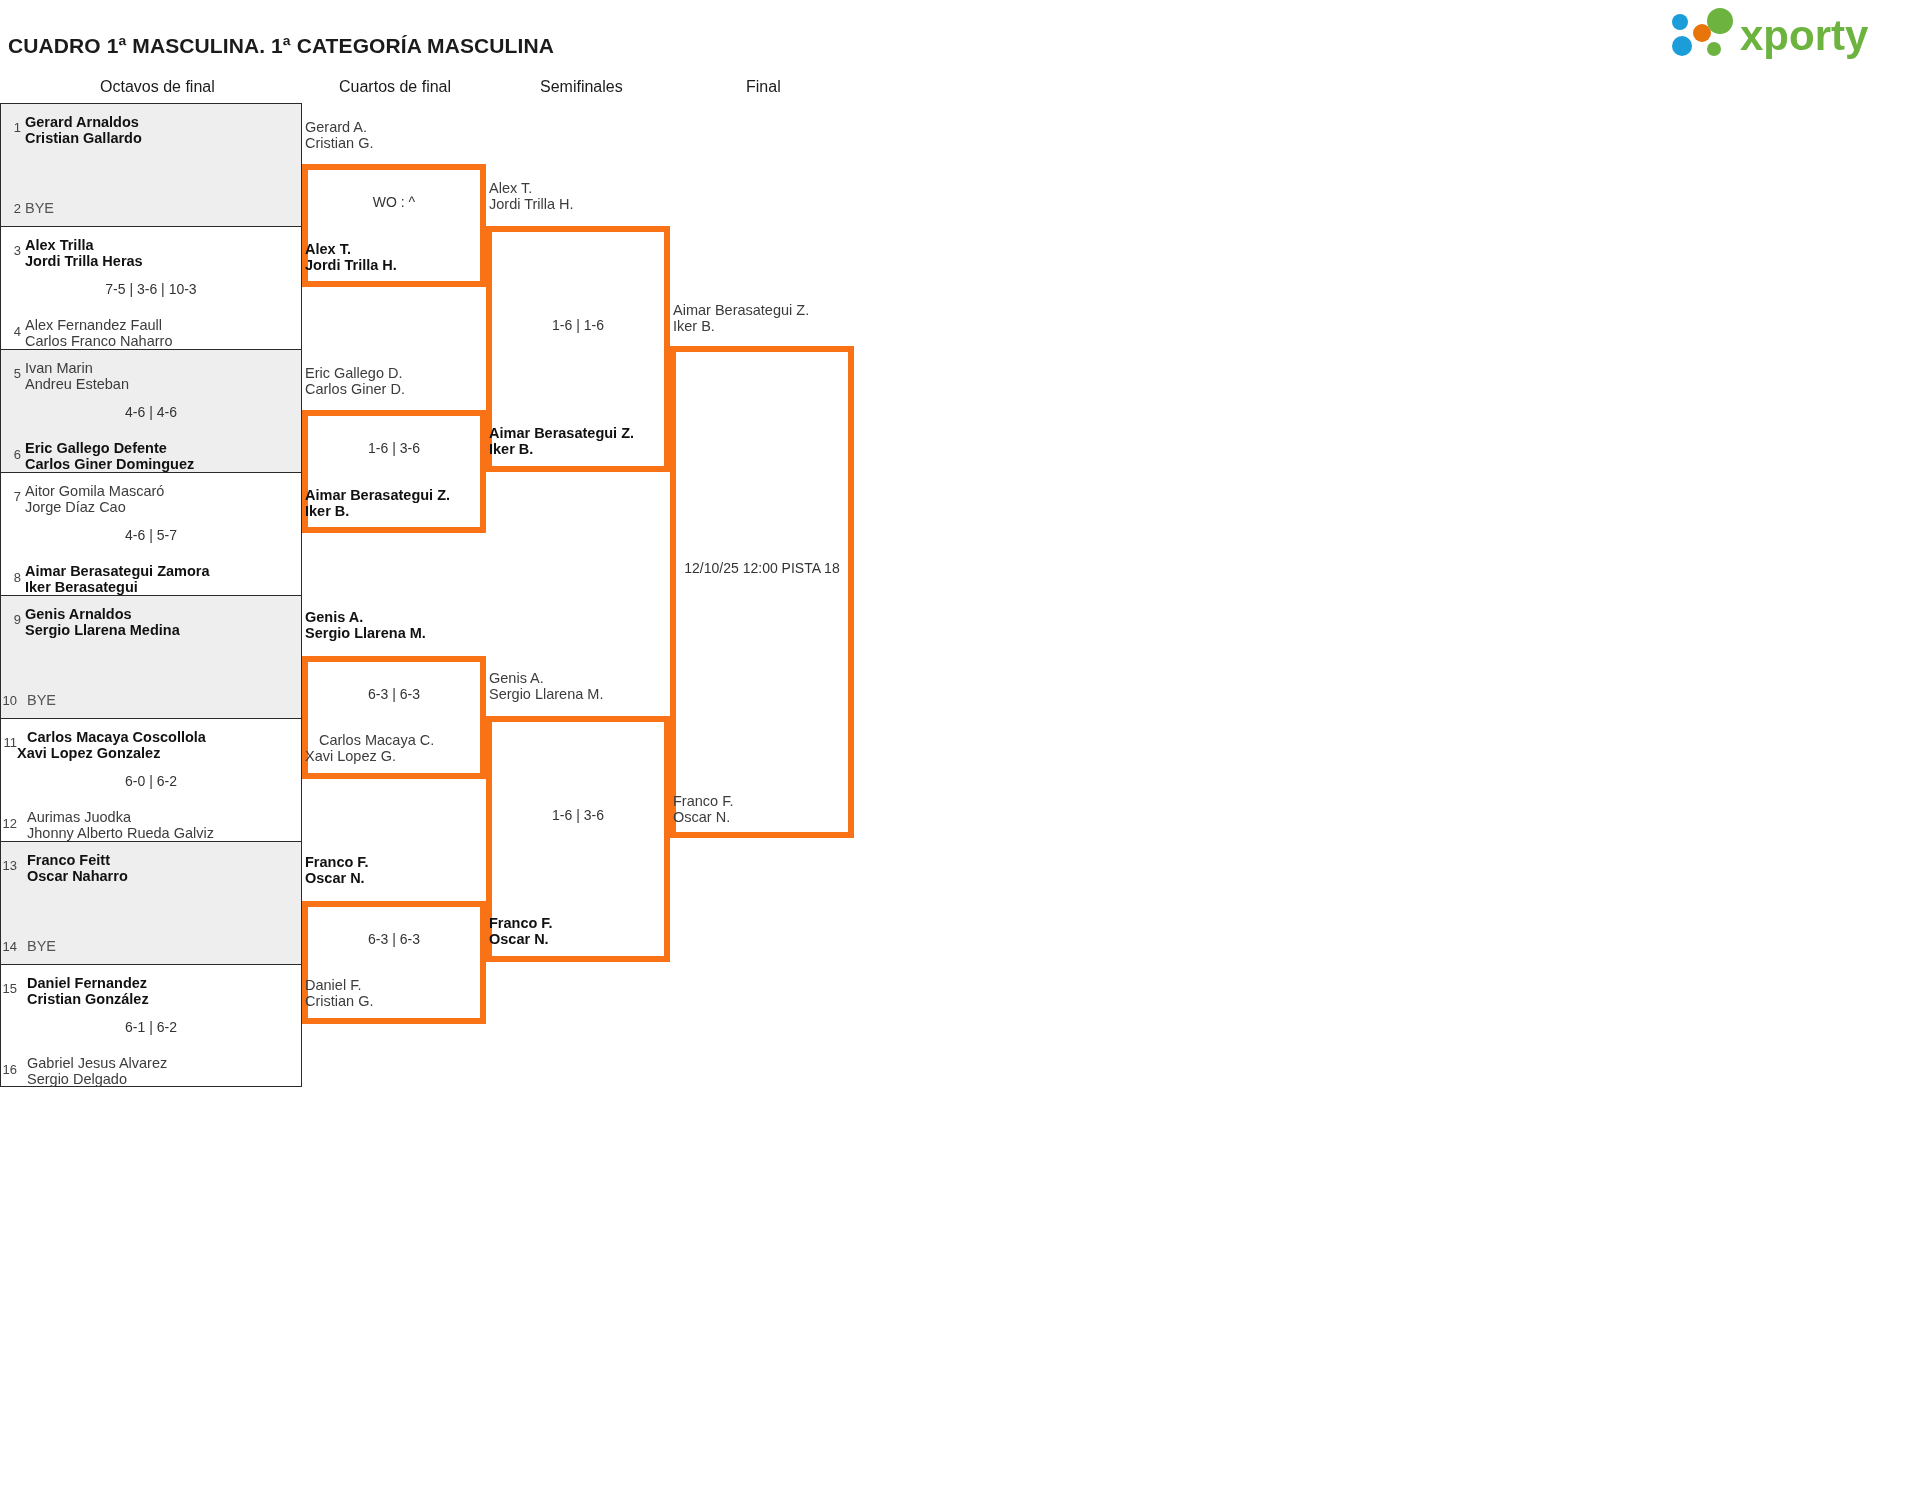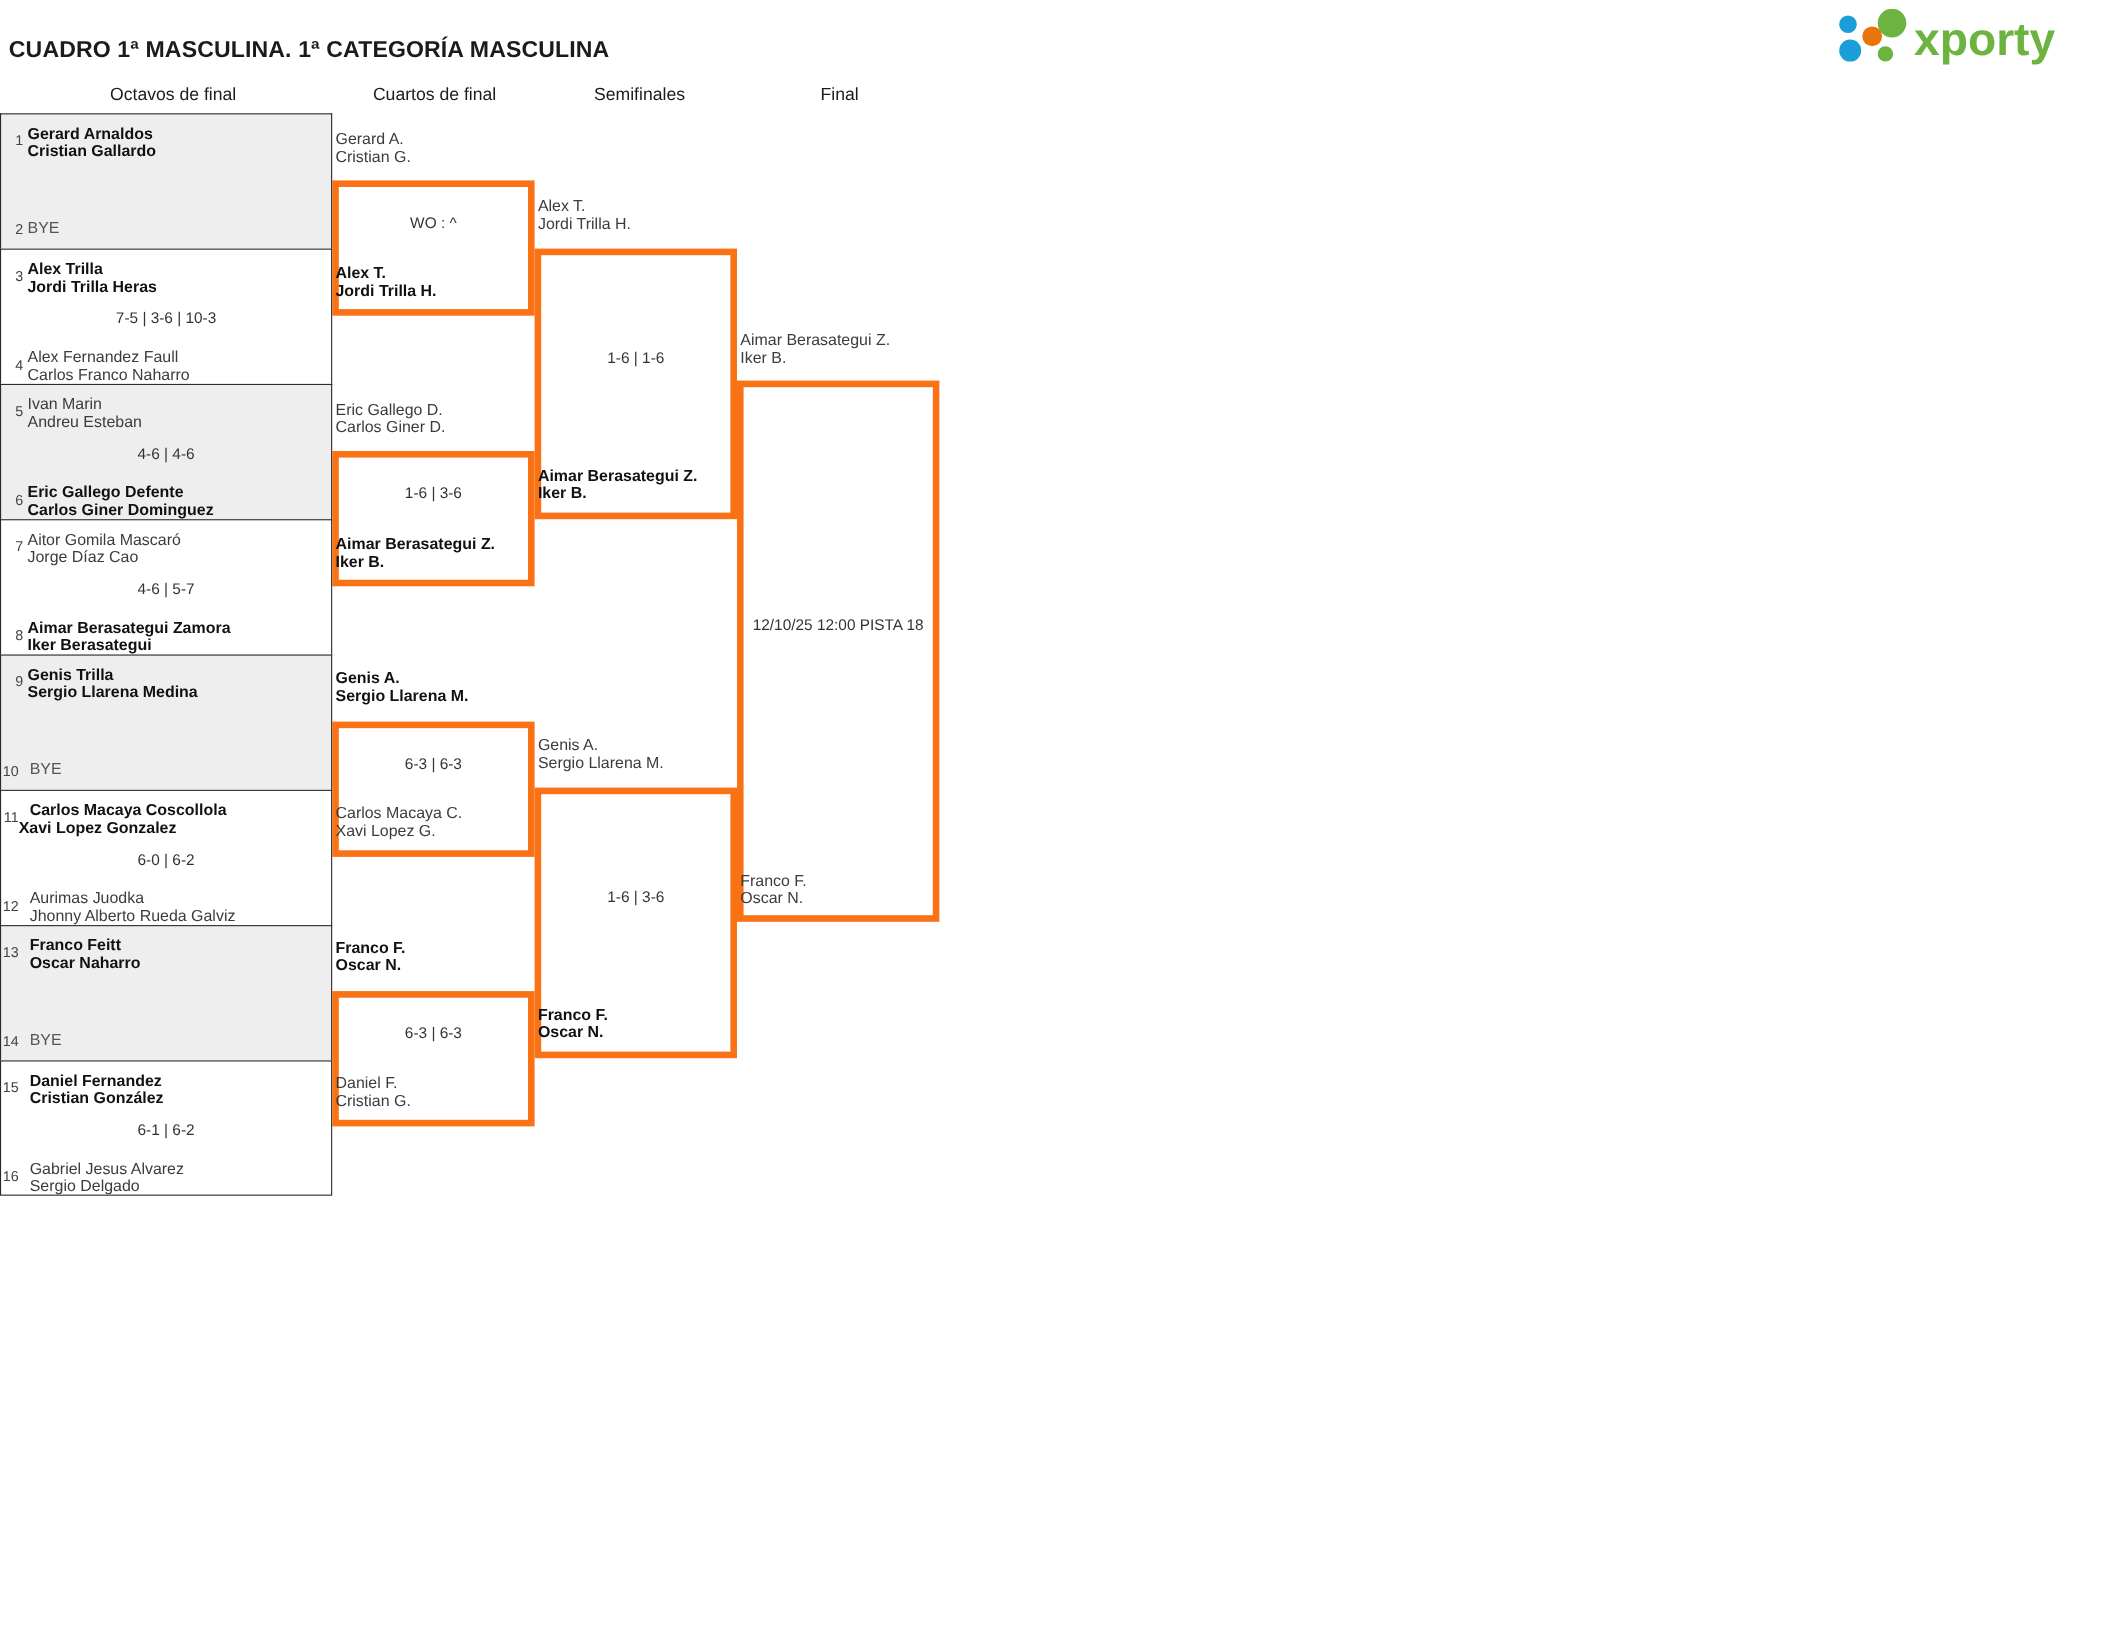--- a/index.html
+++ b/index.html
@@ -125,21 +125,21 @@
     <span class="pl lose topP">Aitor Gomila Mascaró</span>
     <span class="pl lose" style="top:26px;left:24px;">Jorge Díaz Cao</span>
     <span class="scoreC">4-6 | 5-7</span>
     <span class="seed" style="top:97px;">8</span>
     <span class="pl win" style="top:90px;left:24px;">Aimar Berasategui Zamora</span>
     <span class="pl win" style="top:106px;left:24px;">Iker Berasategui</span>
   </div>
 
   <div class="mblock shade">
     <span class="seed" style="top:16px;">9</span>
-    <span class="pl win topP">Genis Trilla</span>
+    <span class="pl win topP">Genis Arnaldos</span>
     <span class="pl win" style="top:26px;left:24px;">Sergio Llarena Medina</span>
     <span class="scoreC"></span>
     <span class="seed" style="top:97px;left:0px;">10</span>
     <span class="pl bye" style="top:96px;left:26px;">BYE</span>
   </div>
 
   <div class="mblock">
     <span class="seed" style="top:16px;left:0px;">11</span>
     <span class="pl win" style="top:10px;left:26px;">Carlos Macaya Coscollola</span>
     <span class="pl win" style="top:26px;left:16px;">Xavi Lopez Gonzalez</span>
@@ -183,21 +183,21 @@
 <span class="nm lose" style="left:305px;top:365px;">Eric Gallego D.</span>
 <span class="nm lose" style="left:305px;top:381px;">Carlos Giner D.</span>
 <span class="nm win" style="left:305px;top:487px;">Aimar Berasategui Z.</span>
 <span class="nm win" style="left:305px;top:503px;">Iker B.</span>
 
 <div class="bbox" style="left:302px;top:656px;width:184px;height:123px;">
   <span class="bscore" style="top:24px;">6-3 | 6-3</span>
 </div>
 <span class="nm win" style="left:305px;top:609px;">Genis A.</span>
 <span class="nm win" style="left:305px;top:625px;">Sergio Llarena M.</span>
-<span class="nm lose" style="left:305px;top:732px;">Carlos Macaya C.</span>
+<span class="nm lose" style="left:319px;top:732px;">Carlos Macaya C.</span>
 <span class="nm lose" style="left:305px;top:748px;">Xavi Lopez G.</span>
 
 <div class="bbox" style="left:302px;top:901px;width:184px;height:123px;">
   <span class="bscore" style="top:24px;">6-3 | 6-3</span>
 </div>
 <span class="nm win" style="left:305px;top:854px;">Franco F.</span>
 <span class="nm win" style="left:305px;top:870px;">Oscar N.</span>
 <span class="nm lose" style="left:305px;top:977px;">Daniel F.</span>
 <span class="nm lose" style="left:305px;top:993px;">Cristian G.</span>
 

